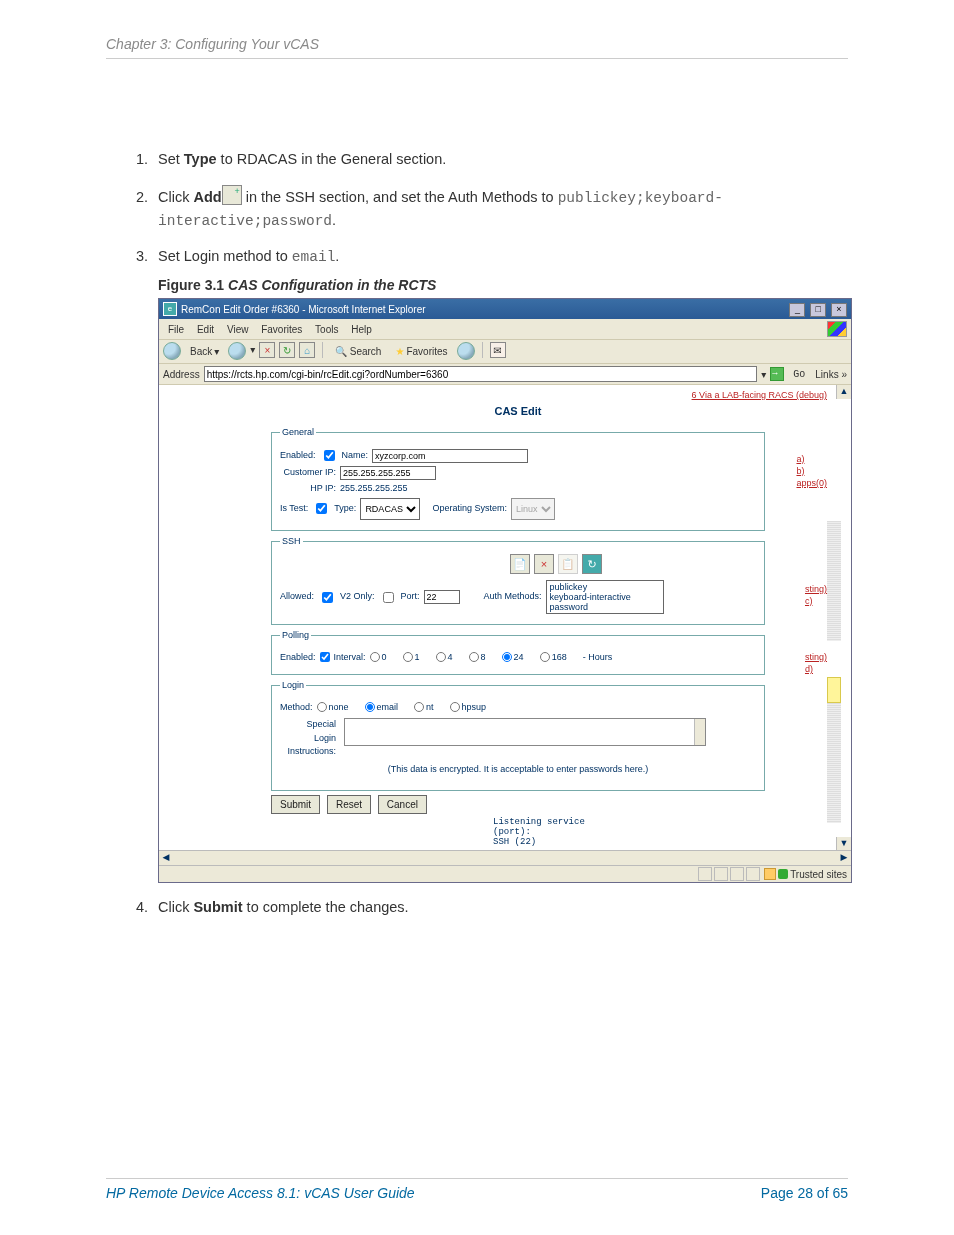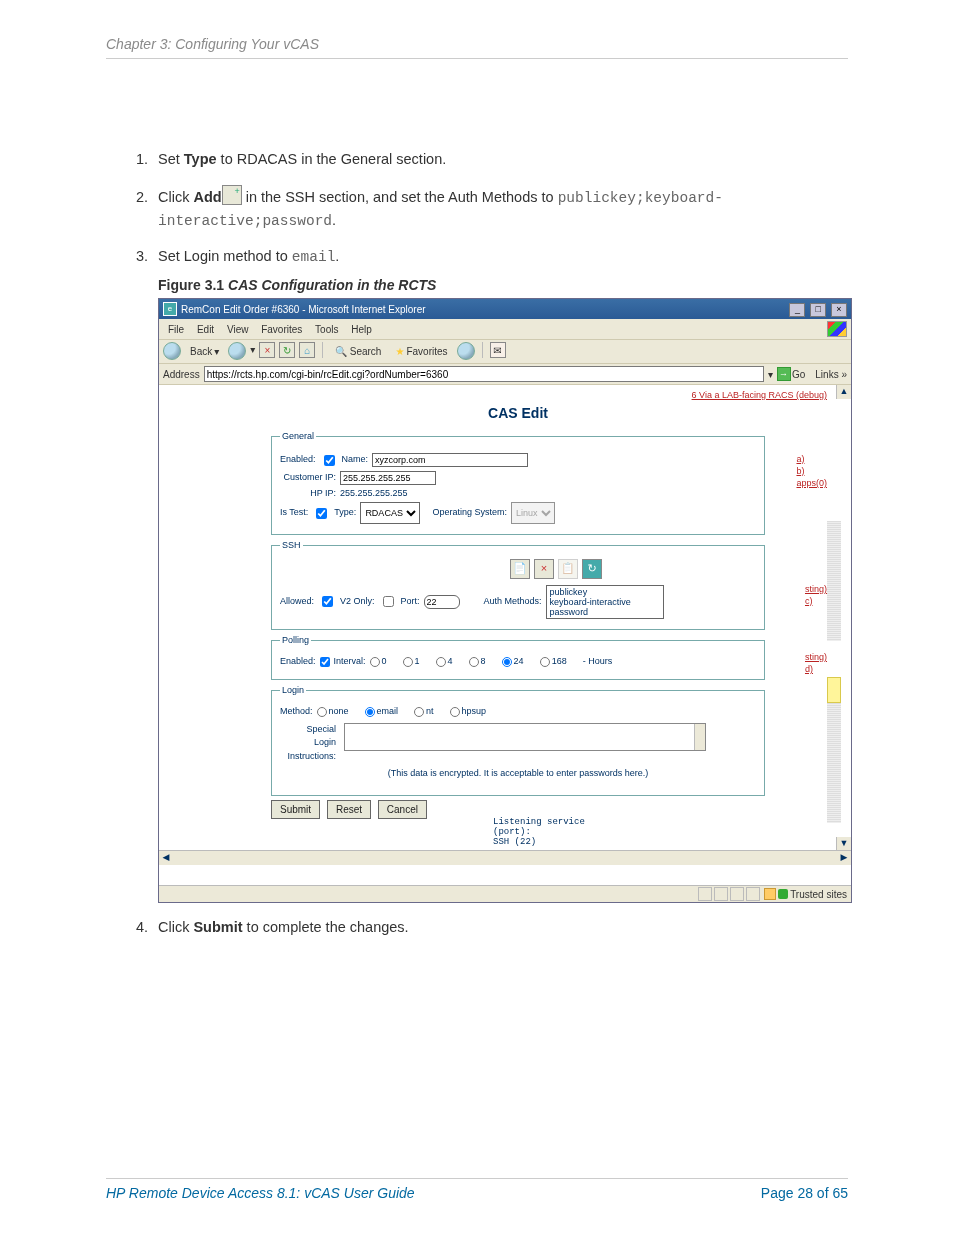--- a/index.html
+++ b/index.html
@@ -143,21 +143,21 @@
     display: flex;
     align-items: center;
     gap: 4px;
     border-bottom: 1px solid #cfcab0;
   }
   .ie-addr input {
     flex: 1; height: 14px; font-size: 10px; padding: 0 2px;
     border: 1px solid #7a7a7a;
   }
   .ie-addr .go {
-    display: flex; align-items: center; gap: 1px;
+    display: flex; align-items: center; gap: 9px; font-family: Liberation Mono, monospace;
   }
   .ie-addr .go .g {
     width: 12px; height: 12px; background: #5b5; border: 1px solid #393;
     display: inline-block; position: relative;
   }
   .ie-addr .go .g::after{content:"→";color:#fff;font-size:9px;position:absolute;left:1px;top:-1px;}
   .ie-addr .links { color: #333; padding-left: 6px; }
   .ie-body {
     background: #fff;
     position: relative;
@@ -189,40 +189,40 @@
   .gbar2 { position:absolute; right:4px; top:316px; width:14px; height:120px; background:repeating-linear-gradient(#ddd,#ddd 1px,#eee 1px,#eee 2px);}
   .mainform {
     position: absolute;
     left: 110px;
     top: 16px;
     right: 80px;
   }
   .mainform h4 {
     text-align: center;
     margin: 0 0 6px 0;
-    font-size: 14px;
+    font-size: 11px;
     color: #003163;
     font-weight: bold;
   }
   fieldset {
     border: 1px solid #7aa;
     margin: 4px 0;
     padding: 6px 8px 8px 8px;
     font-size: 9px;
     color: #003163;
   }
   legend { color: #003163; font-size: 9px; padding: 0 2px;}
   .row { display: flex; align-items: center; gap: 4px; margin: 2px 0; }
   .row label { white-space: nowrap; }
   .tinput {
     border: 1px solid #666; height: 12px; font-size: 9px; padding: 0 2px; background: #fff;
   }
   .w-name { width: 150px; }
   .w-ip { width: 90px; }
-  .w-port { width: 30px; border-radius: 6px; }
+  .w-port { width: 30px; }
   .sel { border: 1px solid #666; height: 22px; font-size: 9px; background: #eee;}
   .sel2 { background: #fff;}
   .cb { width: 11px; height: 11px; }
   .sshbtns { display:flex; gap:4px; margin-bottom:6px; margin-left: 230px;}
   .sshbtns .b { width:18px; height:18px; border:1px solid #888; background:#e8e8d8; display:flex;align-items:center;justify-content:center;font-size:11px;}
   .authbox {
     border: 1px solid #666; background: #fff;
     font-size: 9px; padding: 1px 3px; line-height: 10px;
     width: 110px;
   }
@@ -246,21 +246,20 @@
   }
   .ie-status {
     background: #ece9d8;
     border-top: 1px solid #bbb;
     display: flex;
     justify-content: flex-end;
     align-items: center;
     padding: 1px 4px;
     gap: 2px;
     height: 14px;
-    margin-top: 20px;
   }
   .ie-status .lock { width:10px; height:10px; background:#fc6; border:1px solid #c93;}
   .ie-status .shield { width:10px; height:10px; background:#3a3; border-radius:2px;}
   .ie-status .cells { display:flex;}
   .ie-status .cells span{ width:12px;height:12px; border:1px solid #bbb; background:#ece9d8; margin-right:2px;}
 </style>
 </head>
 <body>
 
 <div class="page">

